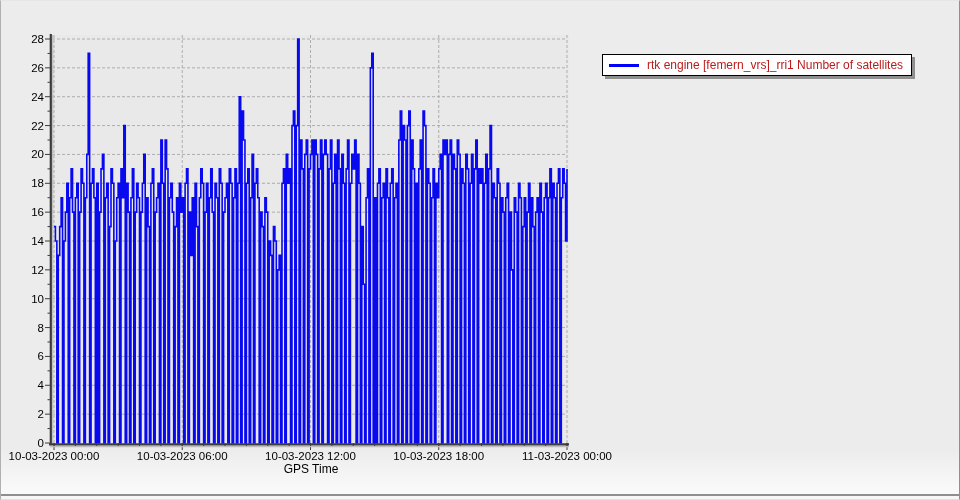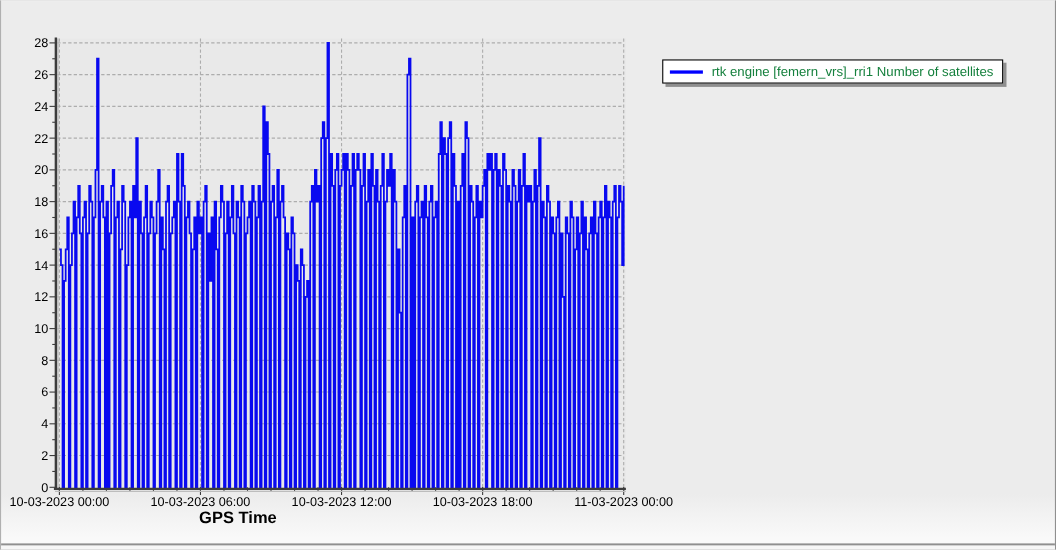--- a/index.html
+++ b/index.html
@@ -12,24 +12,24 @@
   }
   .chart-svg{position:absolute;left:0;top:0;}
   .chart-svg text{font-family:"Liberation Sans", sans-serif;fill:#000;}
   .legend-box{
     position:absolute;left:601px;top:53px;height:20px;
     background:#ffffff;border:1px solid #000;
     box-shadow:3px 3px 0 0 #8f8f8f;
     display:flex;align-items:center;padding:0 8px 0 6px;white-space:nowrap;
   }
   .legend-line{width:30px;height:3px;margin-right:8px;}
-  .legend-label{font-size:12px;color:#15803d;}
+  .legend-label{font-size:12px;color:#b91c1c;}
   .xaxis-title{
-    position:absolute;left:180px;top:461px;width:260px;
-    font-size:15px;color:#000;font-weight:bold;
+    position:absolute;left:180px;top:461px;width:260px;text-align:center;
+    font-size:12px;color:#000;
   }
   .status-divider{position:absolute;left:0;top:493px;width:100%;height:2px;background:#8f8f8f;}
   .status-strip{position:absolute;left:0;top:495px;width:100%;height:5px;background:#f6f6f6;}
 </style>
 </head>
 <body>
 
 <div class="window">
 
   <svg class="chart-svg" width="958" height="490">

